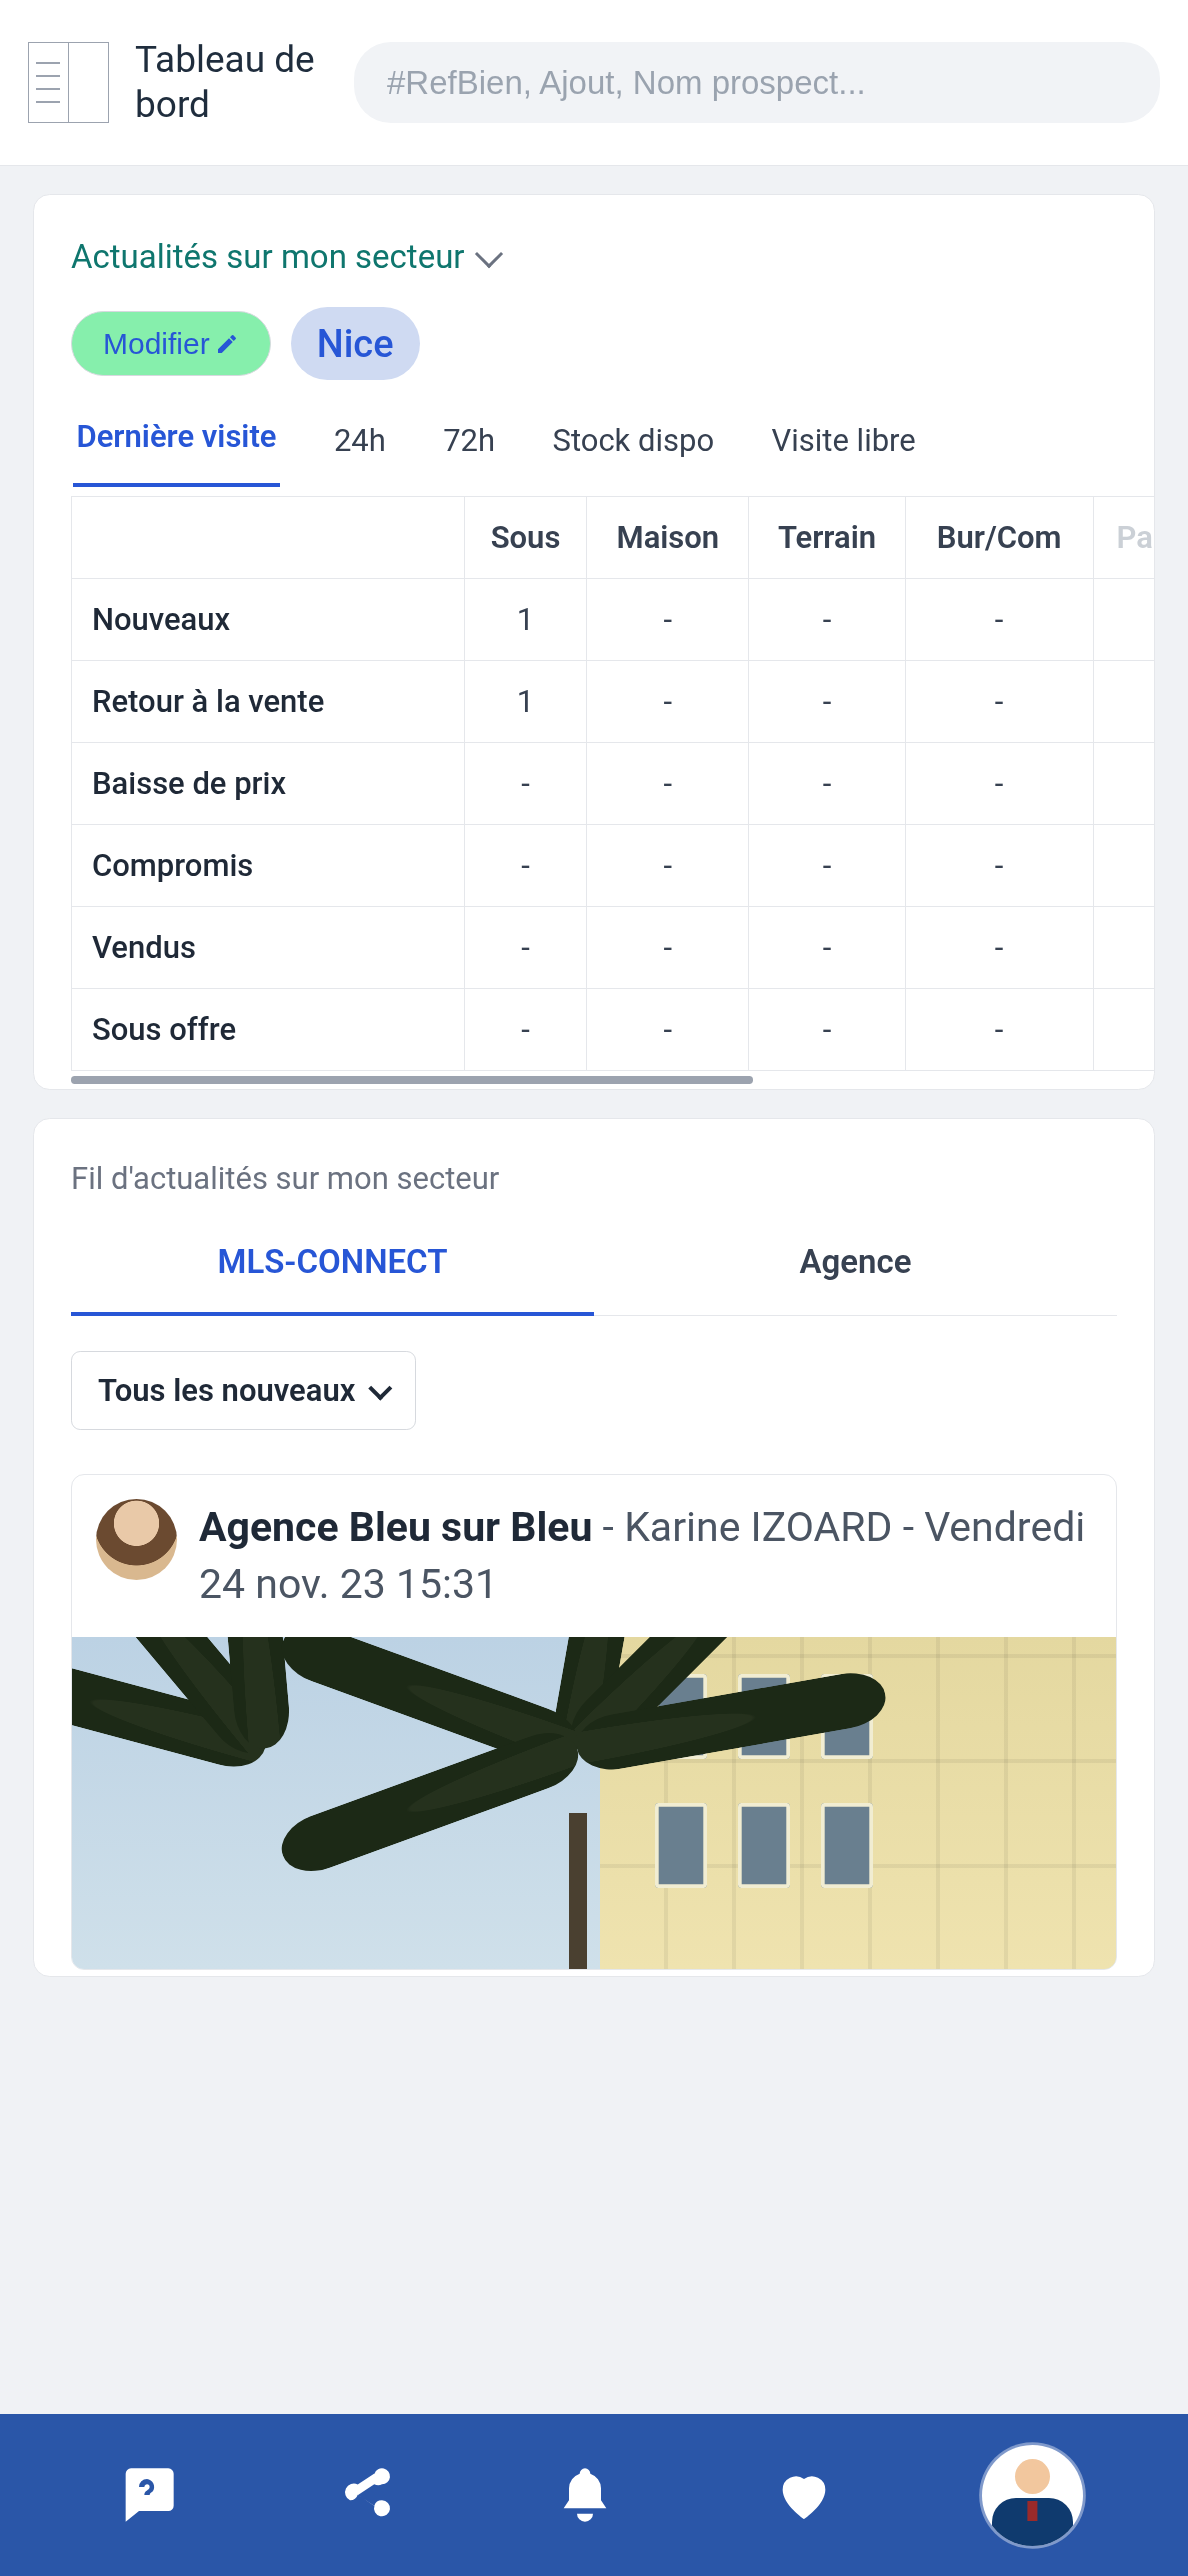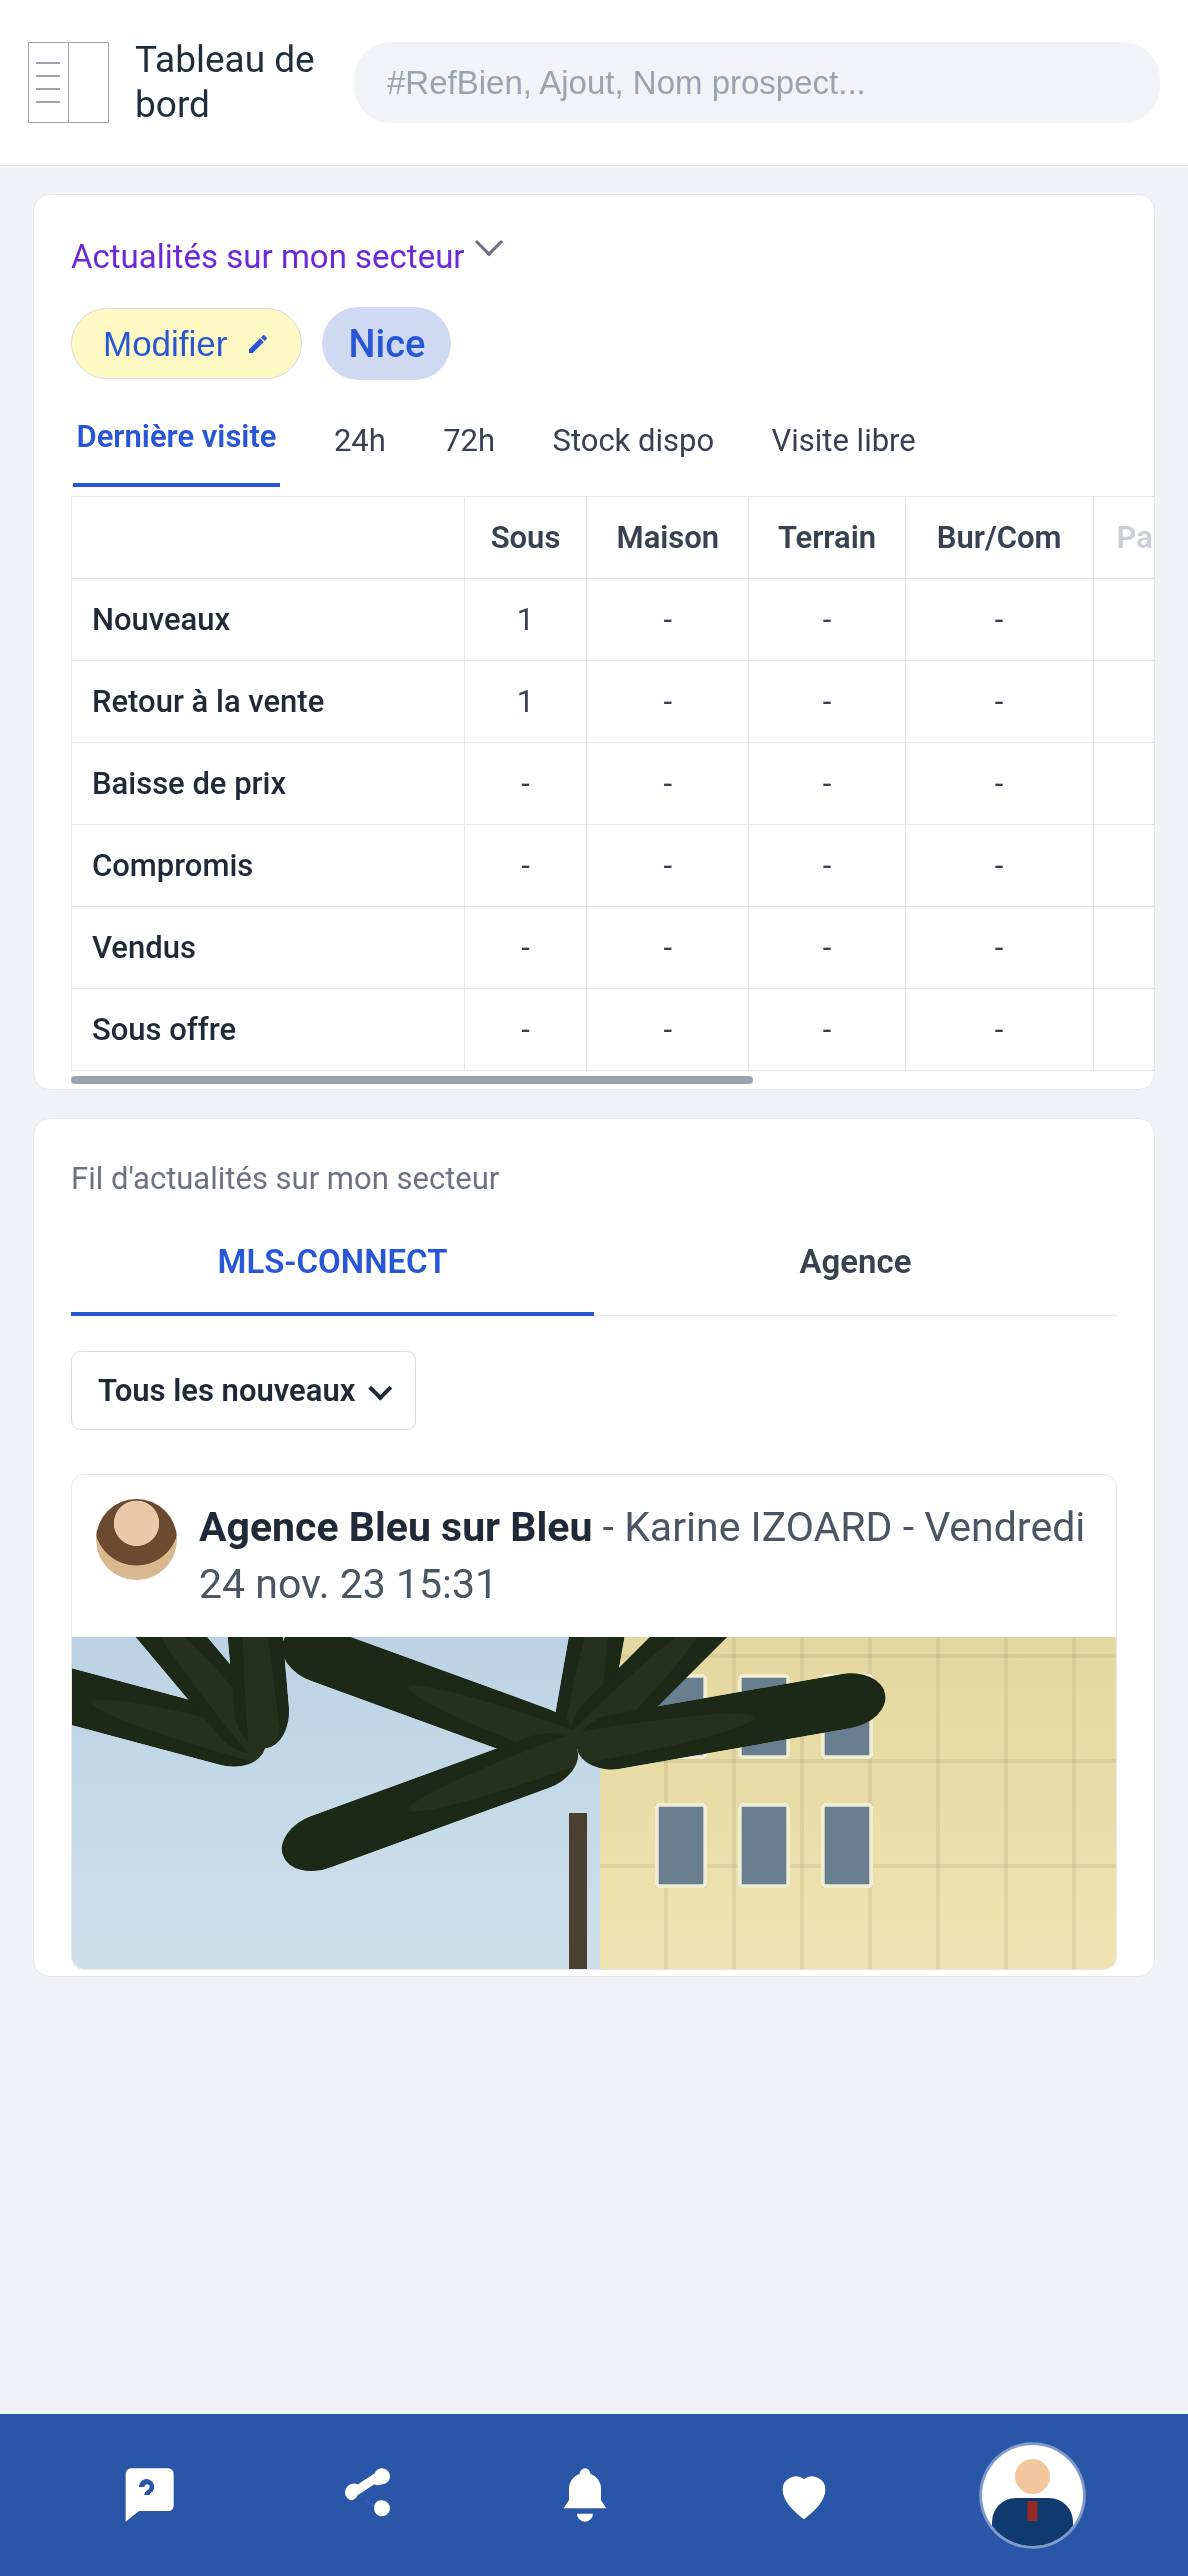--- a/index.html
+++ b/index.html
@@ -48,38 +48,38 @@
   .card {
     background: #fff;
     border: 0.9px solid #e5e7eb;
     border-radius: 16.6px;
     margin: 28px 33px 0 33px;
     padding-bottom: 5.5px;
     overflow: hidden;
   }
   .card-pad { padding: 42px 37px 9.2px 37px; }
   .news-title-row {
-    display: flex; align-items: flex-start; gap: 14.7px;
-    color: #6d28d9; font-size: 33px;
+    display: flex; align-items: center; gap: 14.7px;
+    color: #0f766e; font-size: 33px;
     margin-bottom: 31px;
   }
   .chevron-down-sm {
     width: 20px; height: 20px; border-right: 3.7px solid #6b7280; border-bottom: 3.7px solid #6b7280; transform: rotate(45deg); margin-top: -5.5px;
   }
 
   .mod-row { display: flex; align-items: center; gap: 20px; margin-bottom: 18.4px; }
   .modifier-btn {
     border: 1.8px solid #d6d9de;
     border-radius: 92px;
     padding: 14.7px 31px;
     color: #2756d6;
-    font-size: 35px;
+    font-size: 30px;
     font-weight: 500;
-    display: flex; align-items: center; gap: 19px;
-    background: #fef9c3;
+    display: flex; align-items: center; gap: 5px;
+    background: #86efac;
   }
   .pencil {
     width: 24px; height: 24px;
   }
   .chip {
     background: #cfdaf2;
     color: #2756d6;
     border-radius: 92px;
     padding: 14.7px 26px;
     font-size: 38px;

